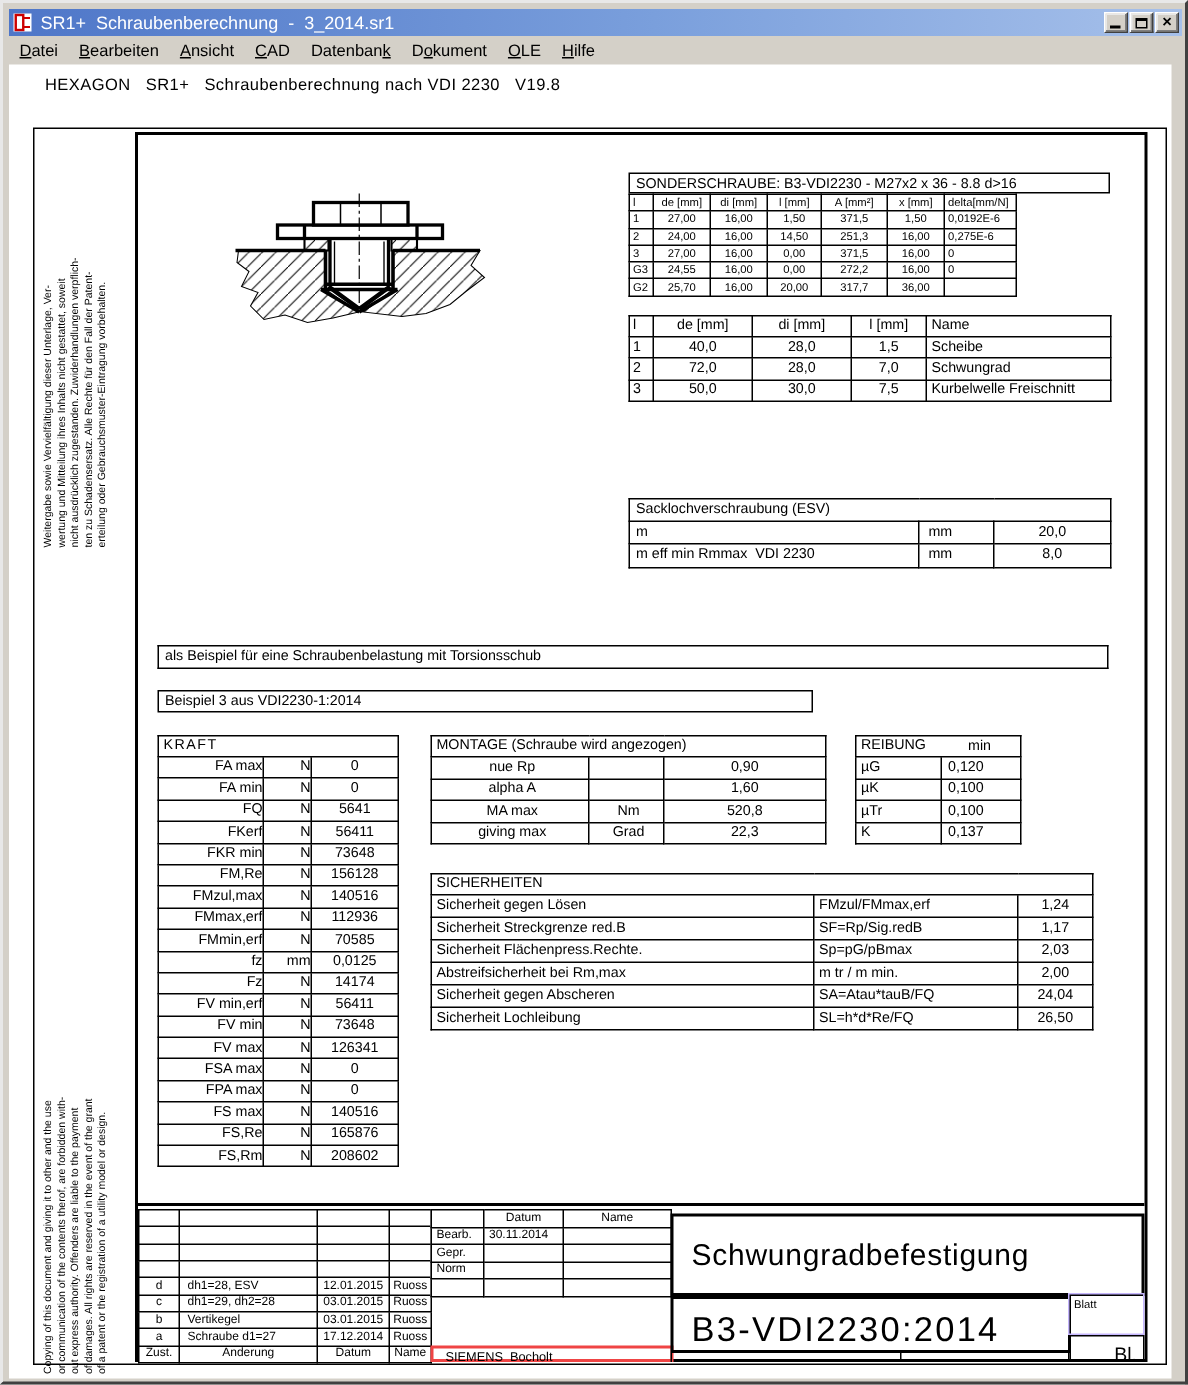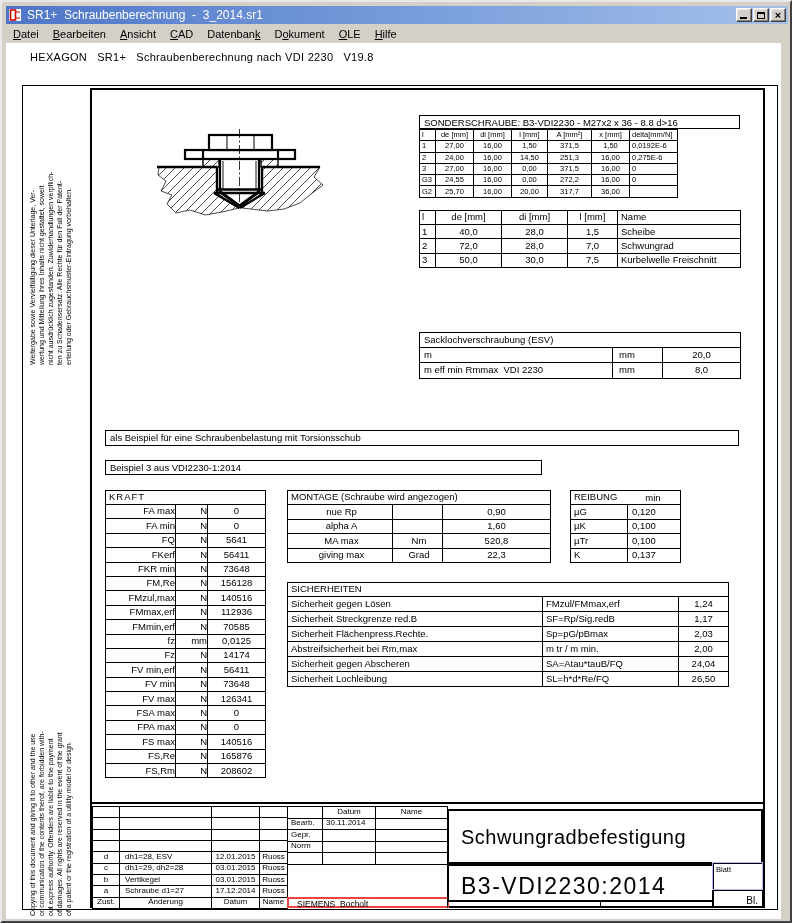--- a/index.html
+++ b/index.html
@@ -82,21 +82,21 @@
   #t-appr tr:first-child td{text-align:center;padding-left:0;}
   .siemens{position:absolute;left:195px;top:93px;width:162px;height:11px;border:2px solid #ef4444;
     font-size:8.5px;line-height:10px;padding-left:8px;white-space:pre;}
   .box1{position:absolute;left:355px;top:5px;width:316px;height:55px;border:2px solid #000;
     font-size:20px;letter-spacing:.5px;padding:15px 0 0 12px;white-space:pre;}
   .box2{position:absolute;left:355px;top:60px;width:267px;height:38px;border:2px solid #000;
     font-size:23px;letter-spacing:1.5px;padding:7px 0 0 12px;white-space:pre;}
   .blattbox{position:absolute;left:620px;top:58px;width:51px;height:28px;border:1px solid #c4b5fd;
     font-size:7.5px;padding:2px 0 0 3px;}
   .blbox{position:absolute;left:620px;top:86px;width:51px;height:18px;border:1px solid #000;
-    font-size:10px;text-align:right;padding:4px 4px 0 0;}
+    font-size:13px;text-align:right;padding:4px 4px 0 0;}
   .strip{position:absolute;left:355px;top:98px;width:267px;height:6px;border-left:1px solid #000;border-right:1px solid #000;}
   .strip-div{position:absolute;left:152px;top:0;width:1px;height:6px;background:#000;}
 </style>
 </head>
 <body>
 
 <div class="window">
 
   <div class="titlebar">
     <svg class="app-icon" viewBox="0 0 14 14">

